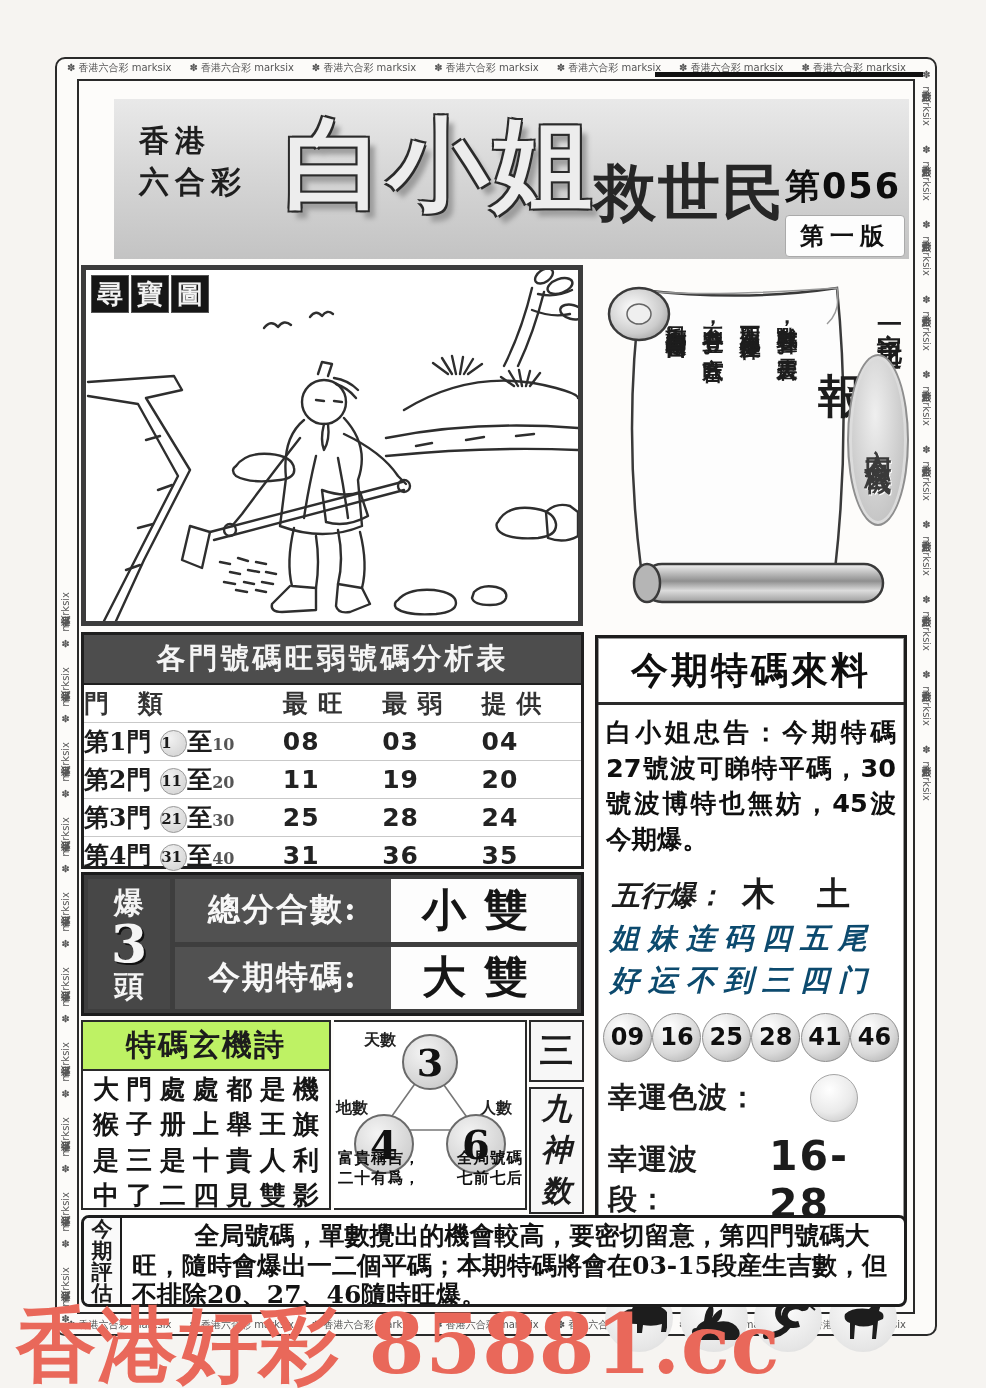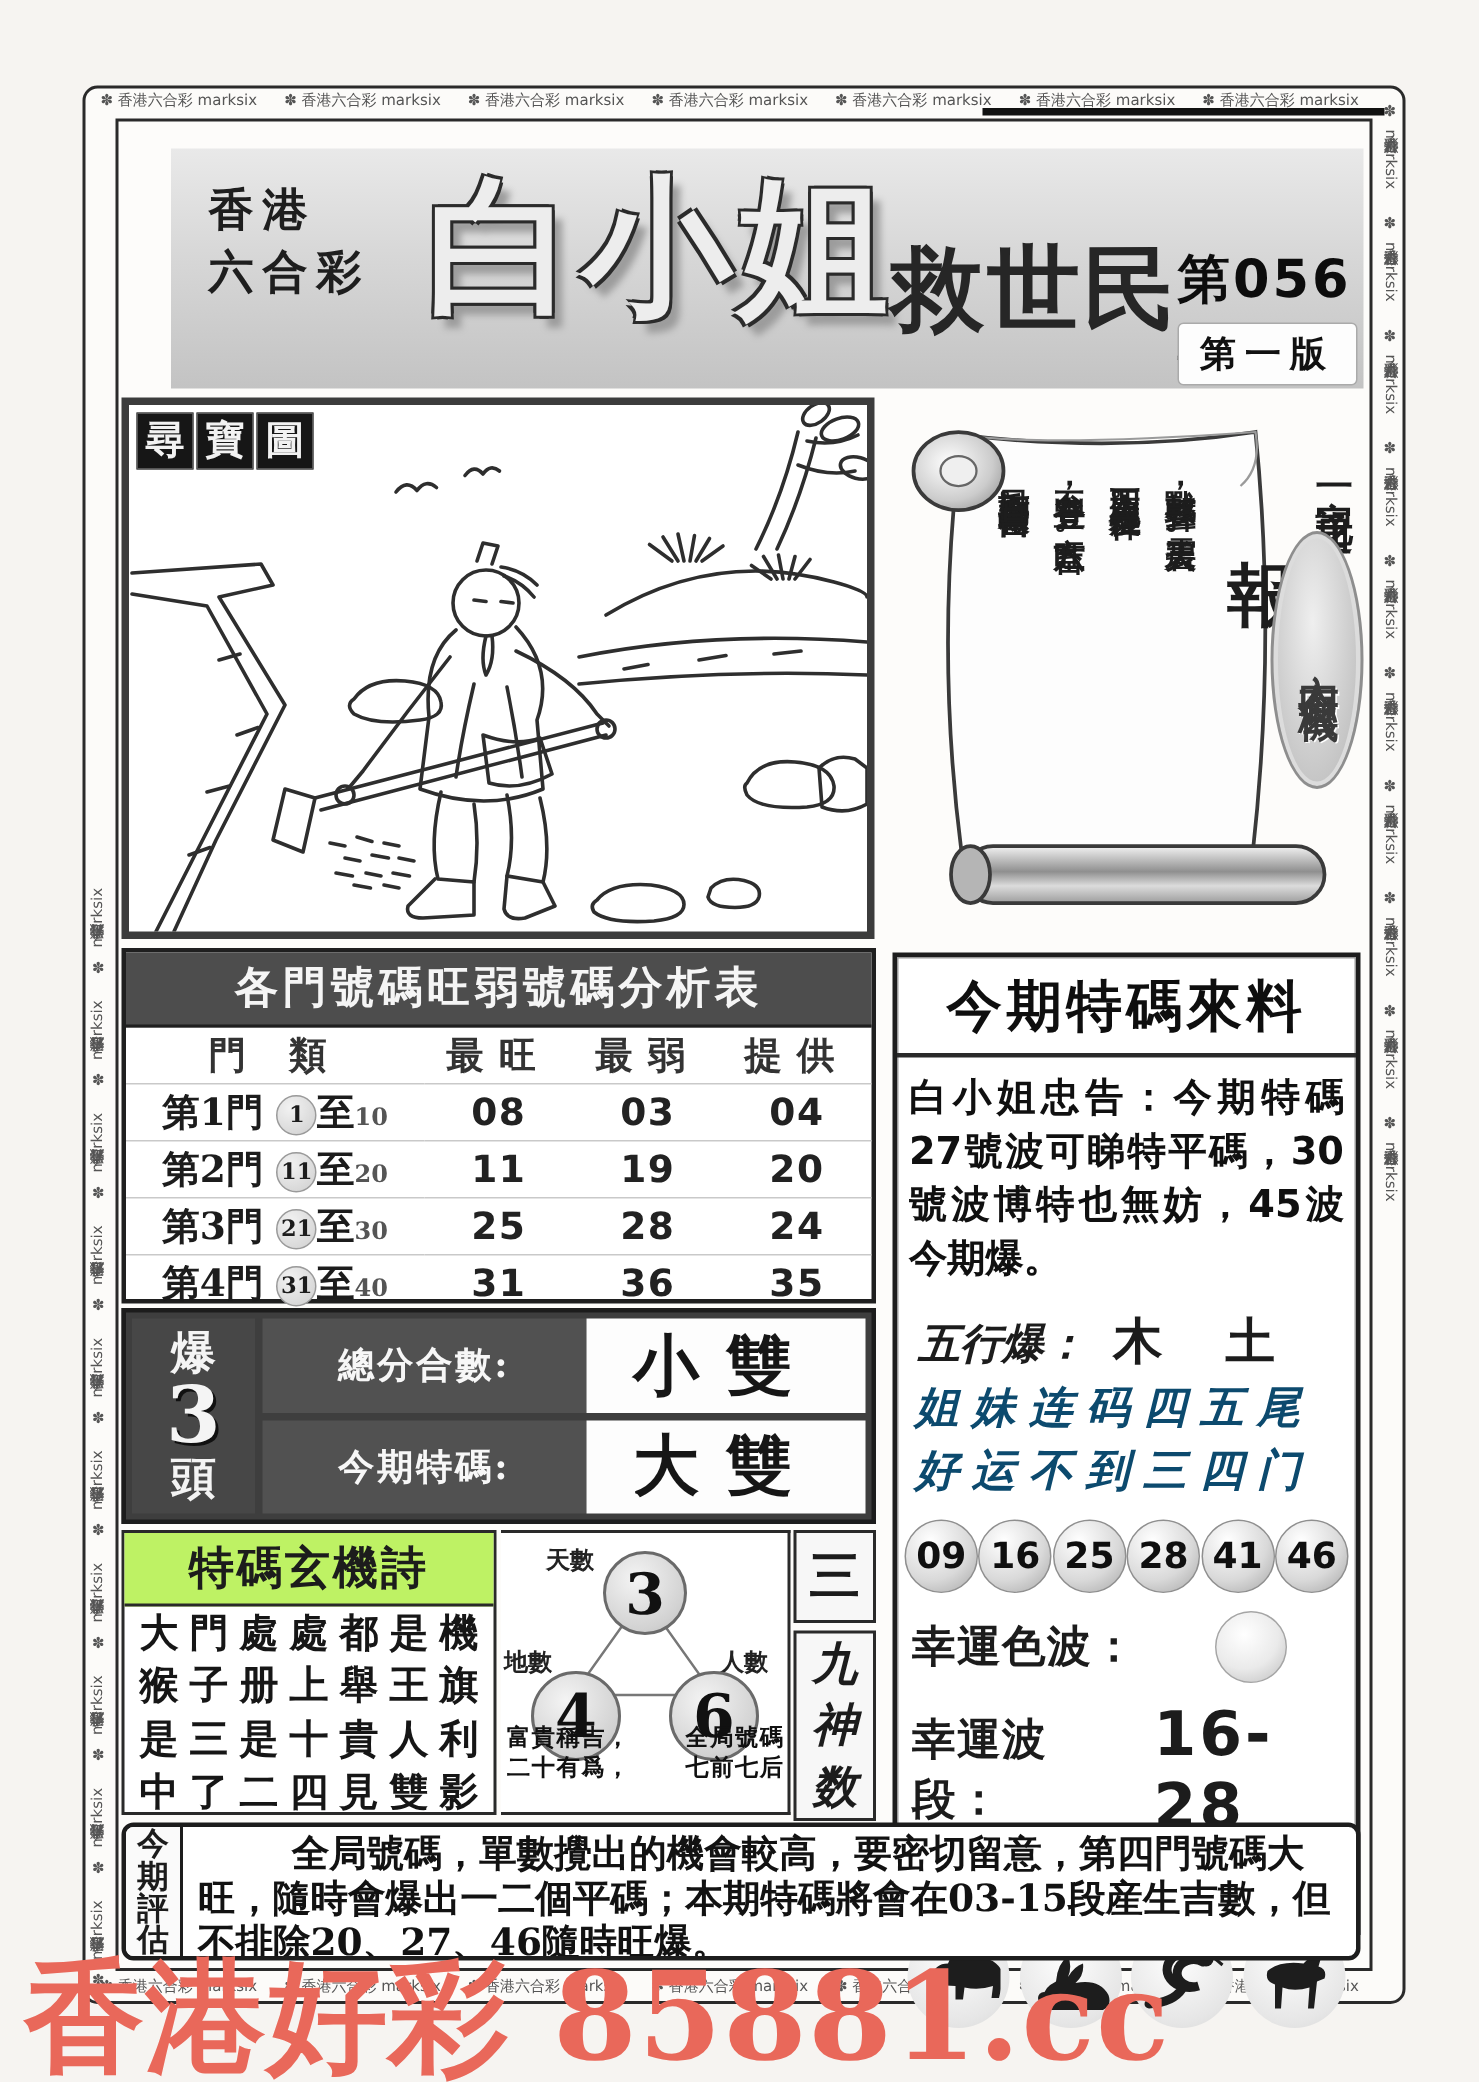--- a/index.html
+++ b/index.html
@@ -56,40 +56,40 @@
          display:flex;align-items:center;justify-content:center;}
   .badge div{writing-mode:vertical-rl;font-family:"DejaVu Serif",serif;font-weight:bold;
              font-size:27px;color:#3a3a3a;letter-spacing:6px;text-shadow:1px 1px 0 #fff;}
   
   .table-box{position:absolute;left:2px;top:551px;width:503px;height:237px;
              border:3px solid #1f1f1f;background:#fff;box-sizing:border-box;}
   .table-title{background:#4d4d4d;color:#f5f5f5;font-family:"DejaVu Serif",serif;
                font-weight:bold;font-size:29px;text-align:center;letter-spacing:3px;
                padding:4px 0;border-bottom:2px solid #1f1f1f;}
   table.an{width:100%;border-collapse:collapse;}
-  table.an td,table.an th{text-align:center;padding:2px 0;border-bottom:1px solid #c9c9c9;}
+  table.an td,table.an th{text-align:left;padding:2px 0;border-bottom:1px solid #c9c9c9;}
   table.an tr:last-child td{border-bottom:none;}
   th.h{font-family:"DejaVu Serif",serif;font-size:25px;color:#333;letter-spacing:10px;}
   td.gate{font-family:"DejaVu Serif",serif;font-weight:bold;font-size:25px;white-space:nowrap;}
   .circ{display:inline-block;width:25px;height:25px;line-height:25px;border-radius:50%;
         background:radial-gradient(circle at 35% 30%,#f2f2f2,#cfcfcf);border:1px solid #9a9a9a;
         font-size:15px;font-weight:bold;vertical-align:2px;}
   .to-num{font-size:16px;color:#555;font-weight:bold;}
   td.val{font-size:25px;font-weight:bold;color:#222;letter-spacing:1px;}
   
   .burst{position:absolute;left:2px;top:791px;width:503px;height:144px;background:#3e3e3e;
          box-sizing:border-box;border:3px solid #1c1c1c;display:flex;padding:4px;gap:5px;}
   .burst-side{width:82px;background:#474747;color:#f4f4f4;display:flex;flex-direction:column;
               align-items:center;justify-content:center;font-family:"DejaVu Serif",serif;font-weight:bold;}
   .burst-side .c{font-size:30px;line-height:1.05;}
   .burst-side .n{font-size:52px;line-height:1;text-shadow:2px 2px 0 #111;}
   .burst-main{flex:1;display:flex;flex-direction:column;gap:5px;}
   .burst-row{flex:1;display:flex;}
   .burst-label{width:216px;background:#515151;color:#f7f7f7;font-family:"DejaVu Serif",serif;
-               font-weight:bold;font-size:24px;display:flex;align-items:center;justify-content:center;
+               font-weight:bold;font-size:32px;display:flex;align-items:center;justify-content:center;
                letter-spacing:2px;}
   .burst-value{flex:1;background:#fdfdfd;color:#161616;font-family:"DejaVu Serif",serif;
                font-weight:bold;font-size:44px;display:flex;align-items:center;justify-content:center;
                letter-spacing:18px;}
   
   .poem{position:absolute;left:2px;top:939px;width:250px;height:190px;border:2px solid #2a2a2a;
         background:#fff;box-sizing:border-box;}
   .poem-title{background:#bef264;border-bottom:2px solid #2a2a2a;text-align:center;
               font-family:"DejaVu Serif",serif;font-weight:bold;font-size:30px;padding:3px 0;letter-spacing:2px;}
   .poem-line{font-family:"DejaVu Serif",serif;font-weight:bold;font-size:26px;color:#161616;

